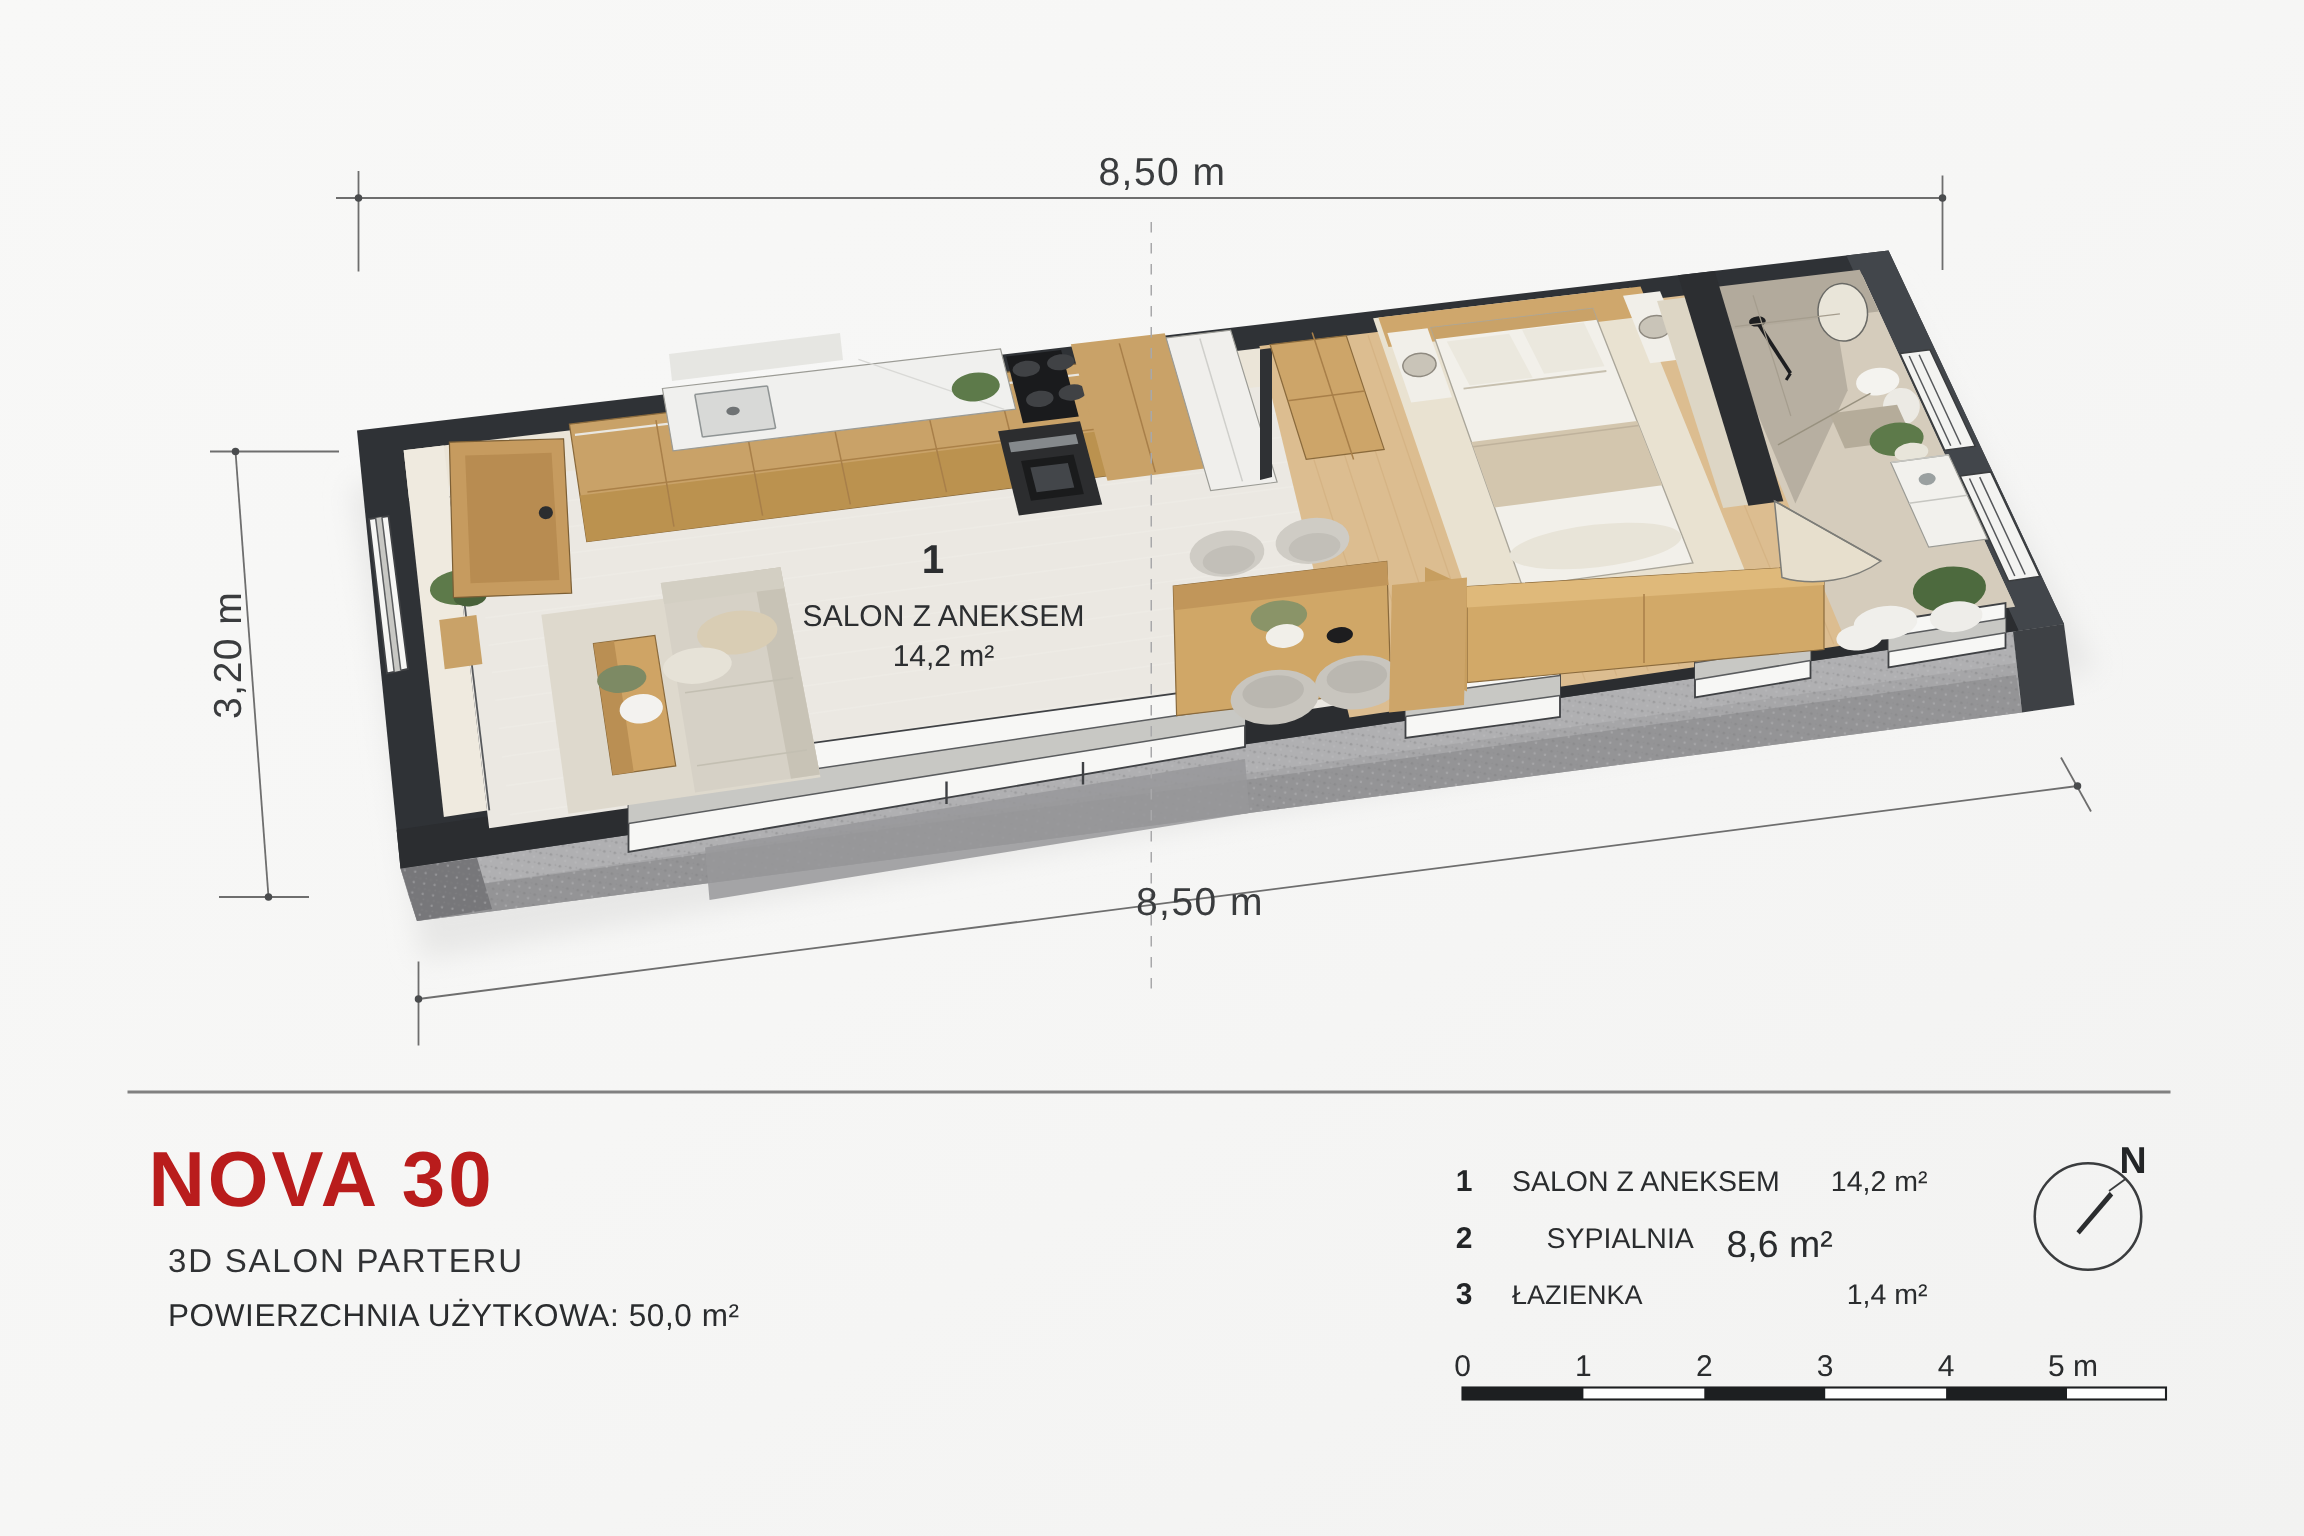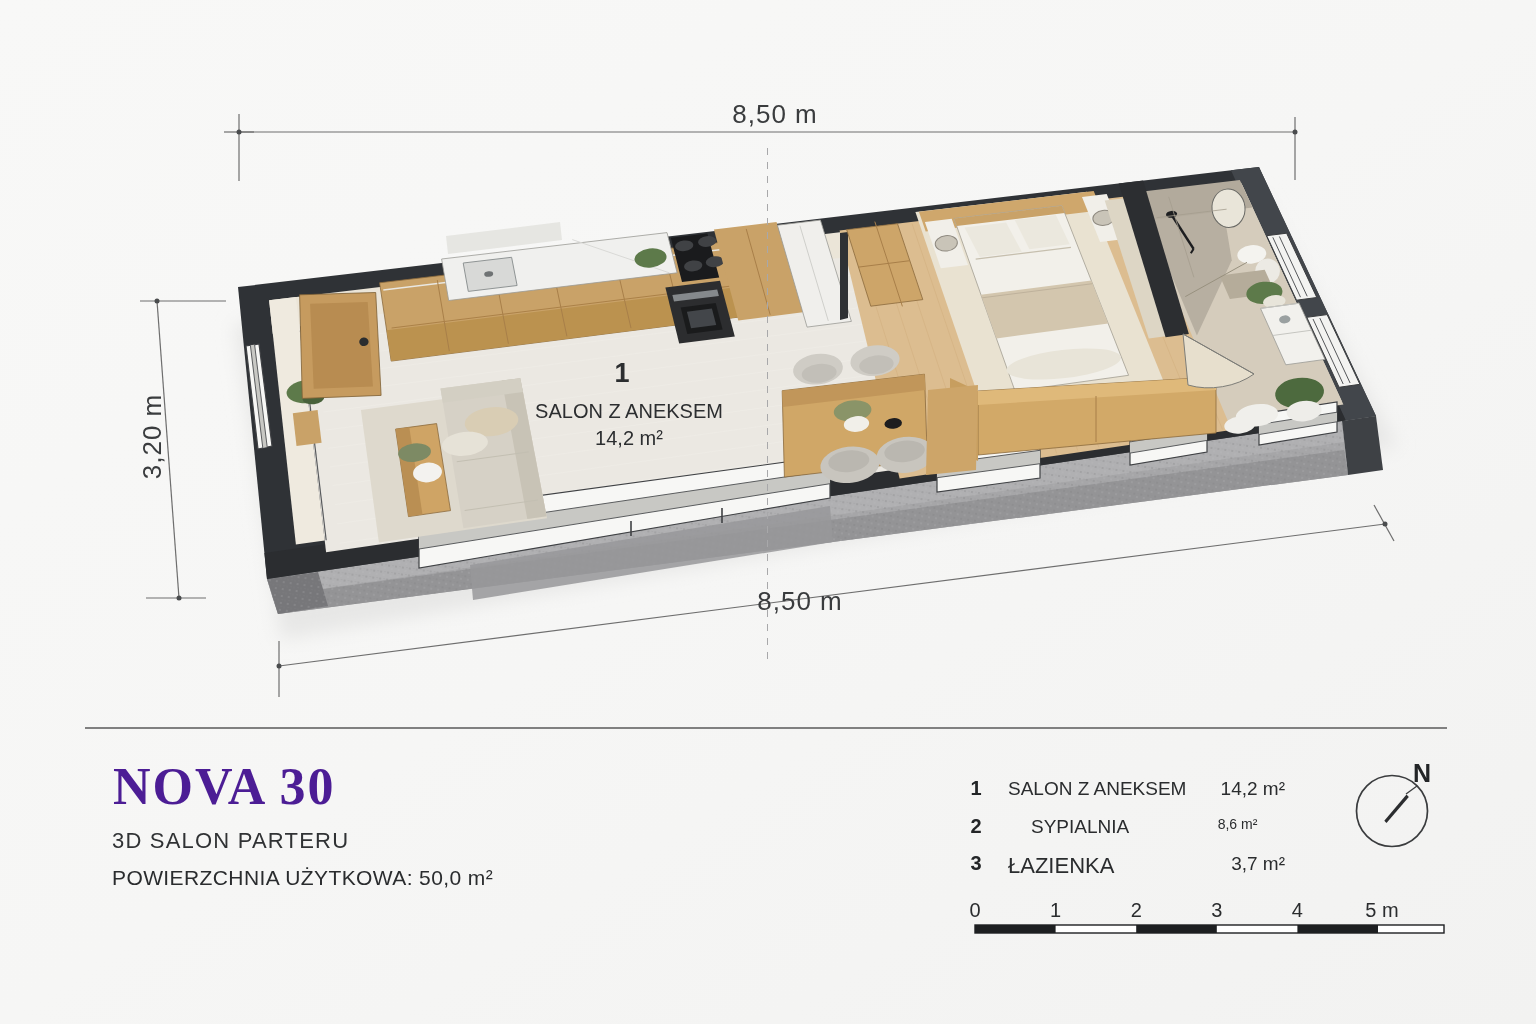--- a/index.html
+++ b/index.html
@@ -234,33 +234,33 @@
 
 <div class="abs" style="left:700px;top:99px;width:150px;text-align:center;font-size:26px;color:#3a3c3e;letter-spacing:1px;">8,50 m</div>
 <div class="abs" style="left:725px;top:586px;width:150px;text-align:center;font-size:26px;color:#3a3c3e;letter-spacing:1px;">8,50 m</div>
 <div class="abs" style="left:77px;top:421px;width:150px;text-align:center;font-size:26px;color:#3a3c3e;letter-spacing:1px;transform:rotate(-90deg);transform-origin:center;">3,20 m</div>
 <div class="abs" style="left:592px;top:358px;width:60px;text-align:center;font-size:27px;font-weight:bold;color:#2c2e30;">1</div>
 <div class="abs" style="left:489px;top:400px;width:280px;text-align:center;font-size:20px;color:#2c2e30;letter-spacing:0;white-space:nowrap;">SALON Z ANEKSEM</div>
 <div class="abs" style="left:489px;top:427px;width:280px;text-align:center;font-size:20px;color:#2c2e30;">14,2 m²</div>
 
 <div class="abs" style="left:85px;top:727px;width:1362px;height:1.5px;background:#808080;"></div>
 
-<div class="abs" style="left:113px;top:757px;font-size:52px;font-weight:bold;color:#4c1d95;letter-spacing:2px;font-family:Liberation Serif, serif;">NOVA 30</div>
+<div class="abs" style="left:99px;top:757px;font-size:52px;font-weight:bold;color:#b91c1c;letter-spacing:2px;">NOVA 30</div>
 <div class="abs" style="left:112px;top:828px;font-size:22px;color:#303234;letter-spacing:1.2px;">3D SALON PARTERU</div>
 <div class="abs" style="left:112px;top:866px;font-size:21px;color:#2a2c2e;letter-spacing:0.4px;">POWIERZCHNIA UŻYTKOWA: 50,0 m²</div>
 
 <div class="abs" style="left:966px;top:777px;width:20px;text-align:center;font-size:20px;font-weight:bold;color:#232527;">1</div>
 <div class="abs" style="left:1008px;top:778px;font-size:19px;color:#2a2c2e;letter-spacing:0;">SALON Z ANEKSEM</div>
 <div class="abs" style="left:1190px;top:778px;width:95px;text-align:right;font-size:19px;color:#2a2c2e;">14,2 m²</div>
 <div class="abs" style="left:966px;top:815px;width:20px;text-align:center;font-size:20px;font-weight:bold;color:#232527;">2</div>
 <div class="abs" style="left:1031px;top:816px;font-size:19px;color:#2a2c2e;letter-spacing:0;">SYPIALNIA</div>
-<div class="abs" style="left:1190px;top:816px;width:95px;text-align:center;font-size:14px;color:#2a2c2e;">8,6 m²</div>
+<div class="abs" style="left:1151px;top:816px;width:95px;text-align:left;font-size:25px;color:#2a2c2e;">8,6 m²</div>
 <div class="abs" style="left:966px;top:852px;width:20px;text-align:center;font-size:20px;font-weight:bold;color:#232527;">3</div>
-<div class="abs" style="left:1008px;top:853px;font-size:22px;color:#2a2c2e;letter-spacing:0;">ŁAZIENKA</div>
-<div class="abs" style="left:1190px;top:853px;width:95px;text-align:right;font-size:19px;color:#2a2c2e;">3,7 m²</div>
+<div class="abs" style="left:1008px;top:853px;font-size:18px;color:#2a2c2e;letter-spacing:0;">ŁAZIENKA</div>
+<div class="abs" style="left:1190px;top:853px;width:95px;text-align:right;font-size:19px;color:#2a2c2e;">1,4 m²</div>
 
 <svg class="abs" style="left:970px;top:900px;" width="490" height="40">
 <g font-family="&quot;Liberation Sans&quot;,sans-serif" font-size="20" fill="#2a2c2e">
 <text x="5" y="17" text-anchor="middle">0</text>
 <text x="85.6" y="17" text-anchor="middle">1</text>
 <text x="166.2" y="17" text-anchor="middle">2</text>
 <text x="246.8" y="17" text-anchor="middle">3</text>
 <text x="327.4" y="17" text-anchor="middle">4</text>
 <text x="412" y="17" text-anchor="middle">5 m</text>
 </g>

